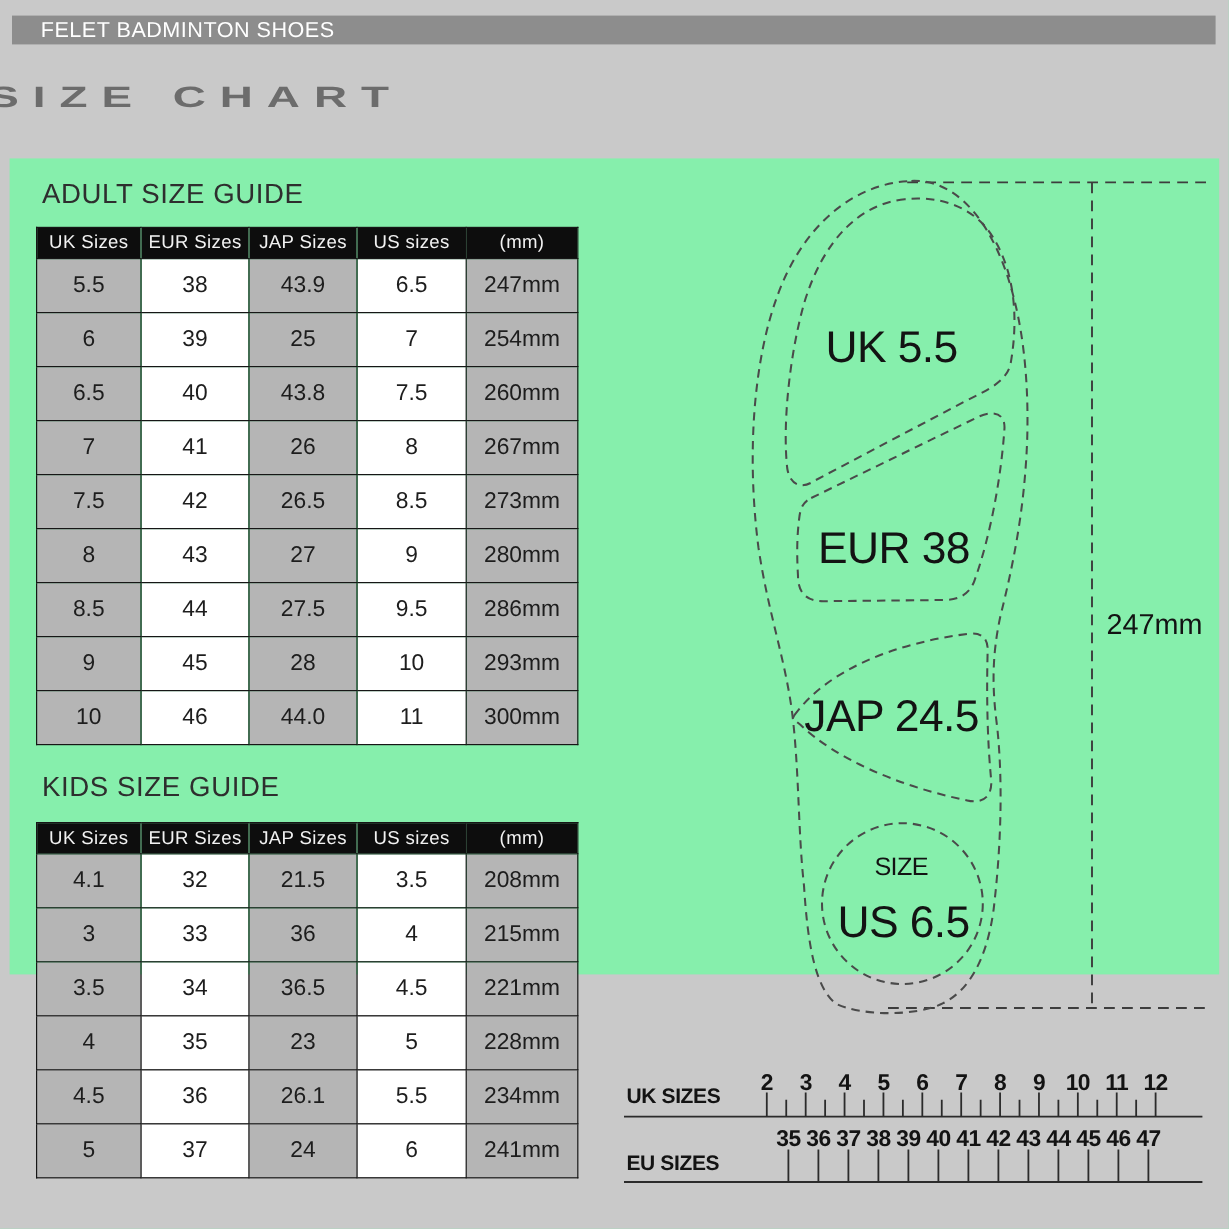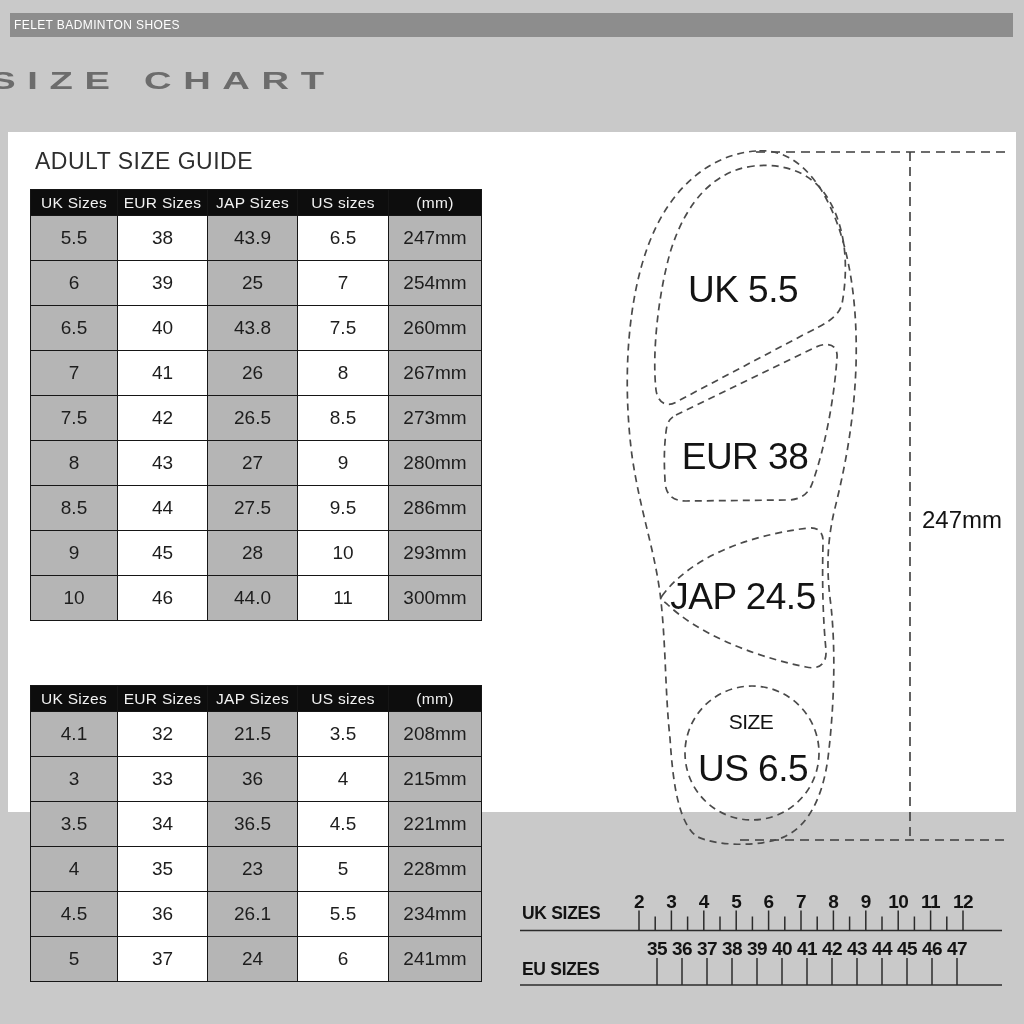--- a/index.html
+++ b/index.html
@@ -5,32 +5,32 @@
   html,body{margin:0;padding:0}
   body{
     width:1024px;height:1024px;position:relative;overflow:hidden;
     background:#c9c9c9;
     font-family:"Liberation Sans",sans-serif;
   }
   
   .topbar{
     position:absolute;left:10px;top:13px;right:11px;height:24px;
     background:#8d8d8d;color:#ffffff;
-    font-size:12px;line-height:24px;padding-left:4px;letter-spacing:.4px;
+    font-size:18px;line-height:24px;padding-left:24px;letter-spacing:.4px;
     box-sizing:border-box;
   }
   
   .logo-wrap{position:absolute;top:60px;left:0;width:100%;text-align:left}
   .logo-text{
     display:inline-block;font-size:36px;font-weight:bold;color:#6c6c6c;
     letter-spacing:11px;transform:scale(1.06,.68);transform-origin:center;
     white-space:nowrap;
   }
   
-  .panel{position:absolute;left:8px;top:132px;width:1008px;height:680px;background:#ffffff}
+  .panel{position:absolute;left:8px;top:132px;width:1008px;height:680px;background:#86efac}
   .guide-title{
     position:absolute;left:27px;margin:0;
     font-size:23px;font-weight:400;color:#2e2e2e;letter-spacing:.5px;white-space:nowrap;
   }
   .adult-title{top:16px}
   .kids-title{top:510px}
   
   .size-table{
     position:absolute;left:22px;border-collapse:collapse;table-layout:fixed;
     font-size:19px;color:#1d1d1d;
@@ -152,20 +152,21 @@
         <tr>
           <td>10</td>
           <td>46</td>
           <td>44.0</td>
           <td>11</td>
           <td>300mm</td>
         </tr>
       </tbody>
   </table>
 
+  <h2 class="guide-title kids-title">KIDS SIZE GUIDE</h2>
 
   <table class="size-table kids-table">
     <colgroup>
       <col style="width:87px">
         <col style="width:90px">
         <col style="width:90px">
         <col style="width:91px">
         <col style="width:93px">
     </colgroup>
     <thead>

